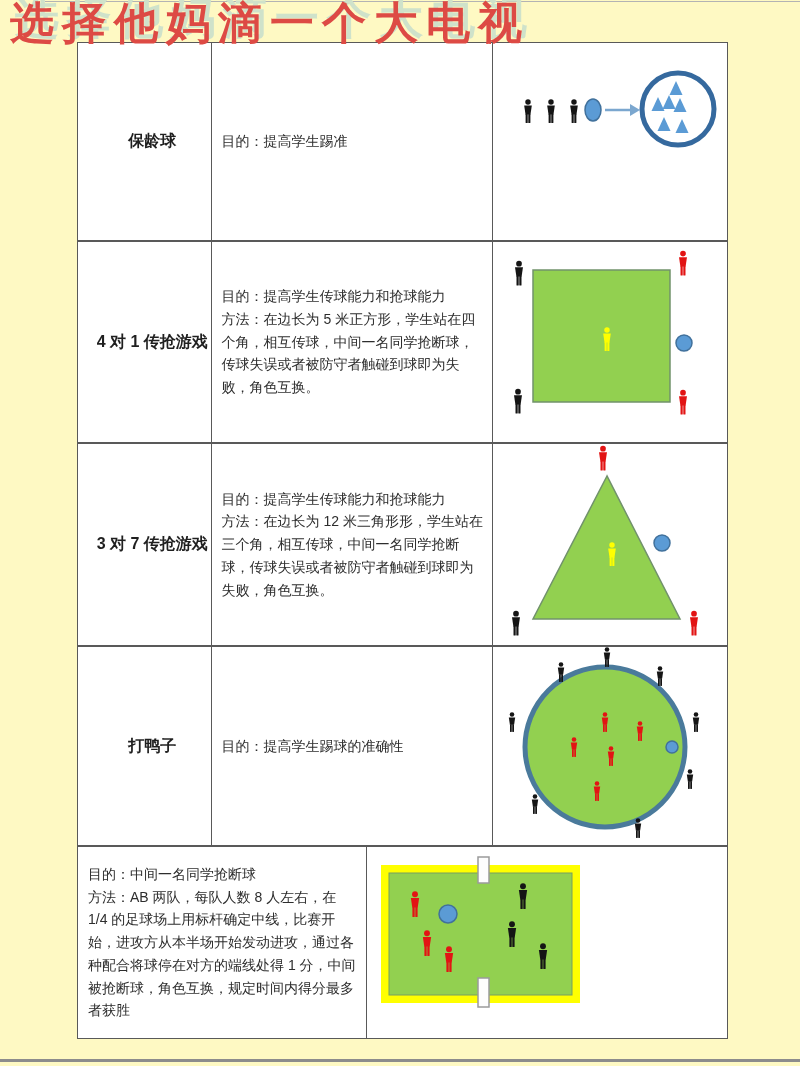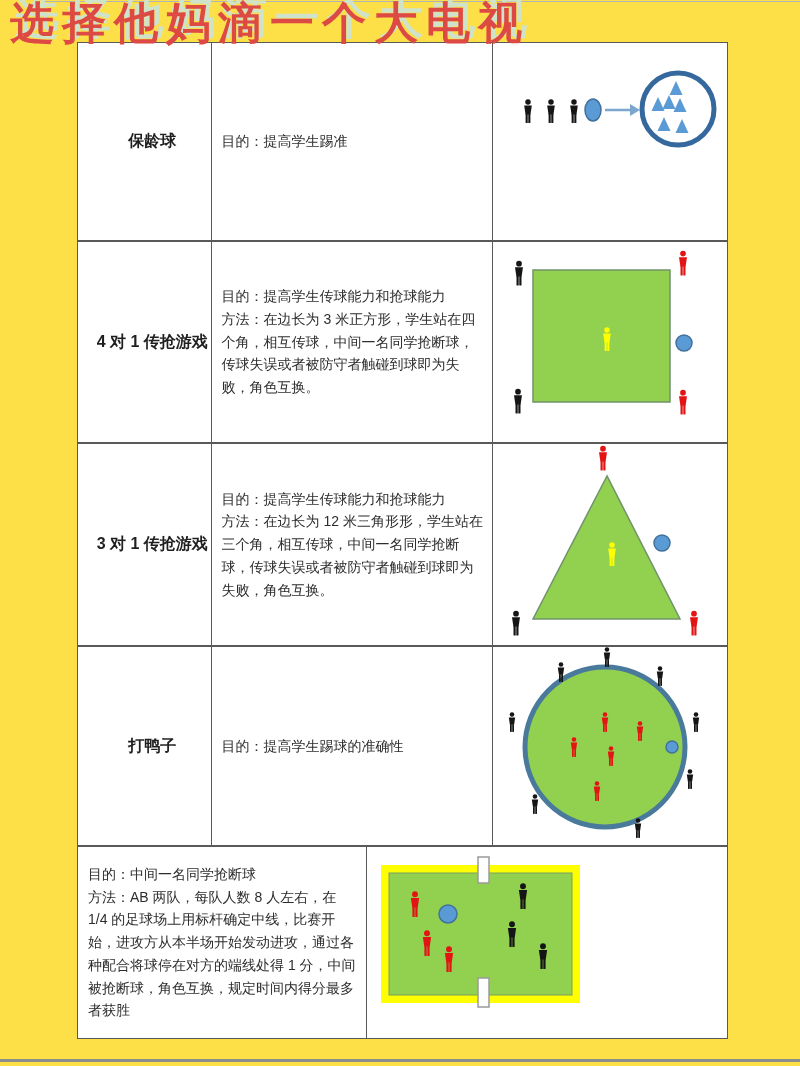--- a/index.html
+++ b/index.html
@@ -1,16 +1,16 @@
 <!DOCTYPE html>
 <html><head>
 <meta charset="utf-8">
 <style>
   html,body{margin:0;padding:0;background:#fff;}
-  .page{position:relative;width:800px;height:1066px;background:#fde047;overflow:hidden;
+  .page{position:relative;width:800px;height:1066px;background:#fef9c3;overflow:hidden;
         font-family:"Liberation Sans",sans-serif;}
   .top-hairline{position:absolute;top:1px;left:45px;right:0;height:1px;background:#b3b3b3;}
   .title{position:absolute;left:10px;top:-6px;margin:0;white-space:nowrap;z-index:3;
          font-family:"DejaVu Serif",serif;font-weight:700;font-size:44px;letter-spacing:8px;
          color:#dd4a44;text-shadow:5px -5px 0 #cfe2ca;}
   .table{position:absolute;left:77px;top:42px;width:651px;box-sizing:border-box;
          border:1px solid #595959;background:#fff;z-index:1;}
   .row{display:flex;border-bottom:2px solid #595959;}
   .row:last-child{border-bottom:none;}
   .h0{height:197px}.h1{height:200px}.h2{height:201px}.h3{height:198px}.h4{height:191px}
@@ -68,21 +68,21 @@
             <polygon points="171,74 164.5,88 177.5,88" fill="#5b9bd5"></polygon>
             <polygon points="189,76 182.5,90 195.5,90" fill="#5b9bd5"></polygon>
           </svg>
         </div>
     </div>
 
     <div class="row h1">
       <div class="cell name-cell">4 对 1 传抢游戏</div>
       <div class="cell desc-cell">
         <div>目的：提高学生传球能力和抢球能力</div>
-        <div>方法：在边长为 3 米正方形，学生站在四个角，相互传球，中间一名同学抢断球，传球失误或者被防守者触碰到球即为失败，角色互换。</div>
+        <div>方法：在边长为 5 米正方形，学生站在四个角，相互传球，中间一名同学抢断球，传球失误或者被防守者触碰到球即为失败，角色互换。</div>
       </div>
       <div class="cell diagram-cell">
           <svg width="241" height="200" viewBox="0 0 241 200">
             <rect x="40" y="28" width="137" height="132" fill="#92d050" stroke="#71926b" stroke-width="1.5"></rect>
             <g transform="translate(20.318181818181817,18.5) scale(0.5681818181818182)" fill="#151515">
               <circle cx="10" cy="5.5" r="5"></circle>
               <path d="M3 12 L17 12 L14.6 28 L5.4 28 Z"></path>
               <rect x="5.6" y="27" width="3.9" height="17" rx="1"></rect>
               <rect x="10.5" y="27" width="3.9" height="17" rx="1"></rect>
             </g>
@@ -109,21 +109,21 @@
               <circle cx="10" cy="5.5" r="5"></circle>
               <path d="M3 12 L17 12 L14.6 28 L5.4 28 Z"></path>
               <rect x="5.6" y="27" width="3.9" height="17" rx="1"></rect>
               <rect x="10.5" y="27" width="3.9" height="17" rx="1"></rect>
             </g>
           </svg>
         </div>
     </div>
 
     <div class="row h2">
-      <div class="cell name-cell">3 对 1 传抢游戏</div>
+      <div class="cell name-cell">3 对 7 传抢游戏</div>
       <div class="cell desc-cell">
         <div>目的：提高学生传球能力和抢球能力</div>
         <div>方法：在边长为 12 米三角形形，学生站在三个角，相互传球，中间一名同学抢断球，传球失误或者被防守者触碰到球即为失败，角色互换。</div>
       </div>
       <div class="cell diagram-cell">
           <svg width="241" height="201" viewBox="0 0 241 201">
             <polygon points="114,32 40,175 187,175" fill="#92d050" stroke="#71926b" stroke-width="1.5"></polygon>
             <g transform="translate(104.31818181818181,1.4999999999999982) scale(0.5681818181818182)" fill="#e21414">
               <circle cx="10" cy="5.5" r="5"></circle>
               <path d="M3 12 L17 12 L14.6 28 L5.4 28 Z"></path>

